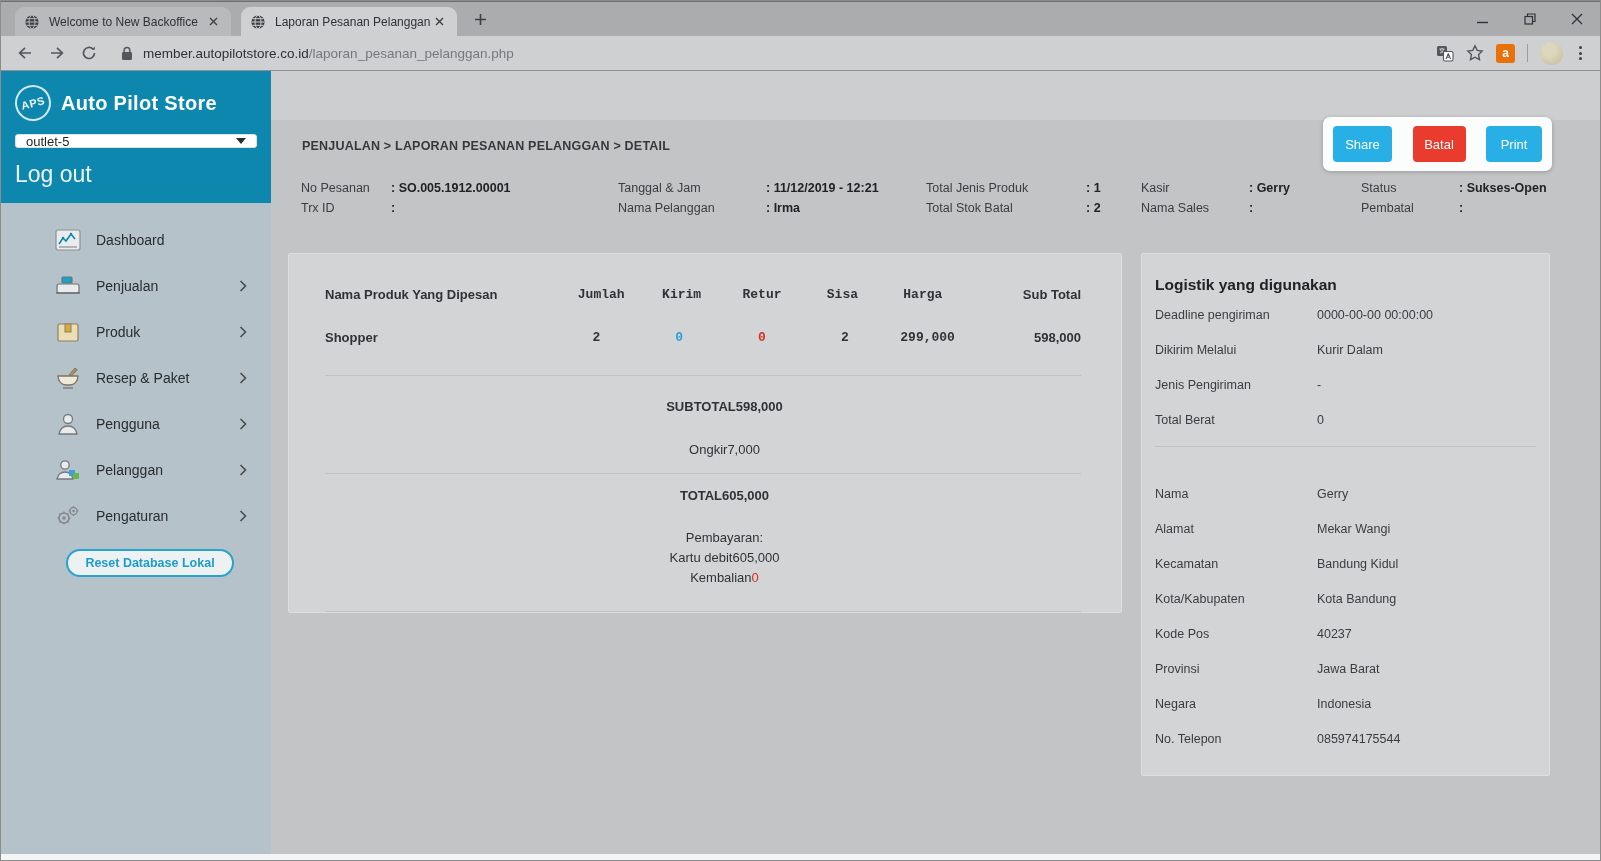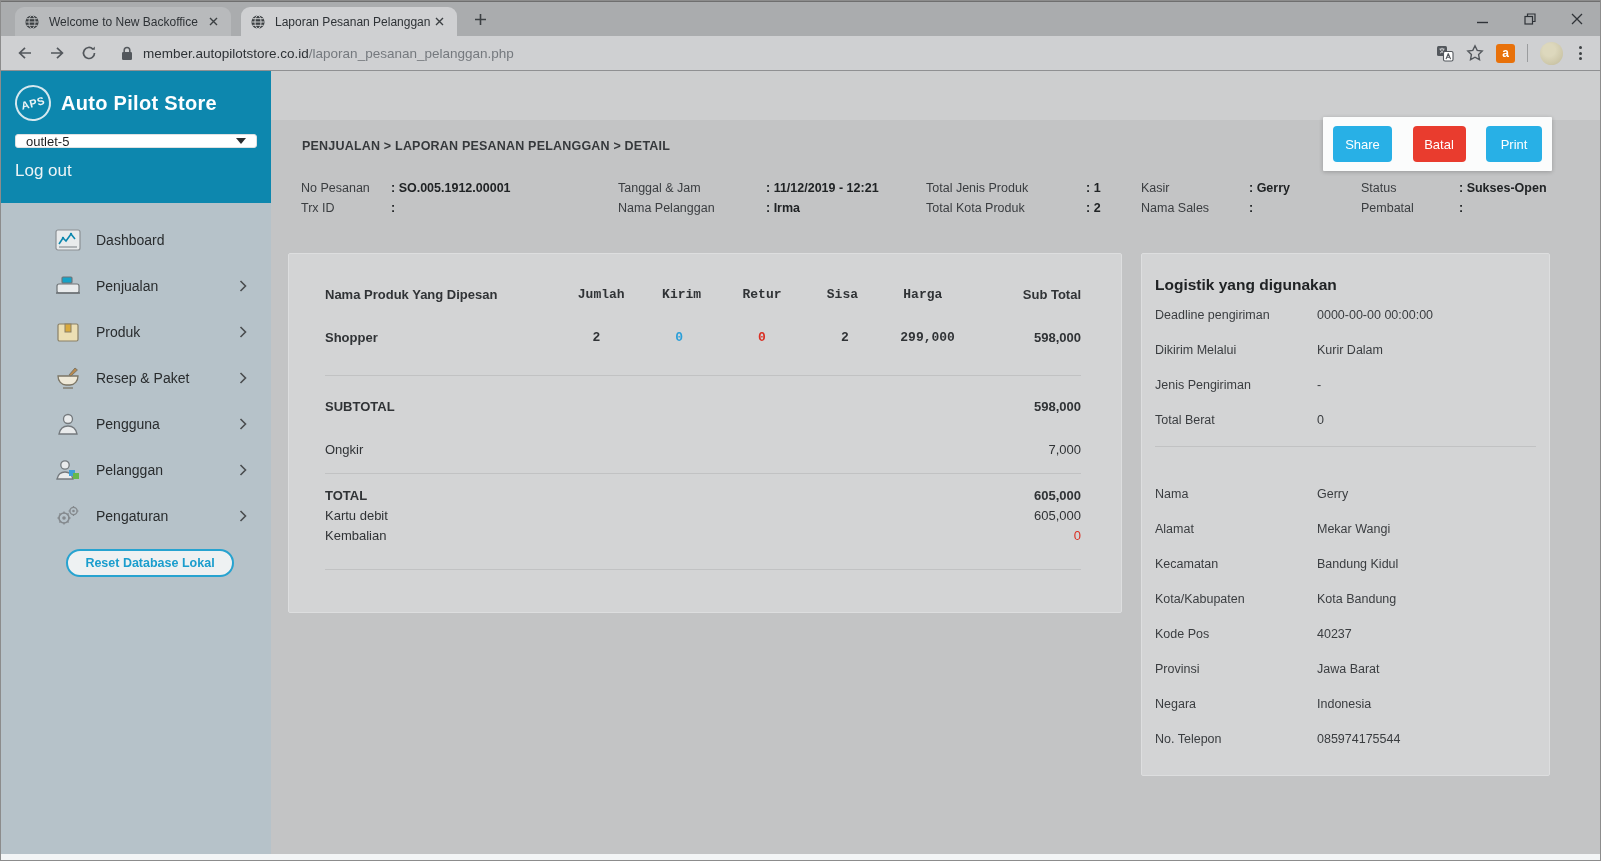--- a/index.html
+++ b/index.html
@@ -45,40 +45,40 @@
   .sidebar-top { background:#0d87ae; padding:14px 14px 0; height:132px; }
   .brand-row { display:flex; align-items:center; gap:10px; }
   .logo-circle { width:36px; height:36px; border:2px solid rgba(235,243,246,.9); border-radius:50%;
                  color:#eef4f6; font-size:11px; font-weight:bold; display:flex; align-items:center;
                  justify-content:center; transform:rotate(-14deg); letter-spacing:.5px; }
   .brand-name { color:#fdfeff; font-size:20px; font-weight:bold; letter-spacing:.3px; }
   .outlet-select { margin-top:13px; height:14px; background:#ffffff; border:1px solid #dfe1e2; border-radius:3px;
                    display:flex; align-items:center; justify-content:space-between; padding:0 10px;
                    font-size:13px; color:#1e2022; }
   .caret-down { width:0; height:0; border-left:5px solid transparent; border-right:5px solid transparent; border-top:6px solid #2a2d2f; }
-  .logout { margin-top:13px; color:#eef4f6; font-size:17px; }
+  .logout { margin-top:13px; color:#eef4f6; font-size:23px; }
 
   .sidebar-menu { flex:1; padding-top:14px;margin-left:28px; }
   .menu-item { height:46px; display:flex; align-items:center; padding:0 24px; }
   .menu-icon { width:30px; display:flex; justify-content:center; }
   .menu-label { margin-left:13px; font-size:14px; color:#292c2e; }
   .menu-chevron { margin-left:auto; }
   .reset-btn { display:block; margin:10px auto 0; background:#eef1f2; border:2px solid #27a3d0; color:#1a9dcd;
                font-weight:bold; font-size:12.5px; border-radius:14px; padding:5px 17px;
                font-family:"Liberation Sans",sans-serif; }
 
   
   .main { flex:1; position:relative; background:#c3c4c5; }
   .band-top { position:absolute; top:0; left:0; right:0; height:49px; background:#cdcecf; }
 
   .breadcrumb { position:absolute; top:68px; left:31px; font-size:12.5px; font-weight:bold;
                 color:#36393c; letter-spacing:.2px; }
 
   .actions-panel { position:absolute; left:1052px; top:46px; width:229px; height:54px; background:#fbfcfc;
-                   border-radius:1px; box-shadow:0 1px 4px rgba(0,0,0,.22); display:flex; align-items:center;
+                   border-radius:7px; box-shadow:0 1px 4px rgba(0,0,0,.22); display:flex; align-items:center;
                    justify-content:space-between; padding:0 10px; }
   .btn { height:36px; border:none; border-radius:4px; color:#fff; font-size:13px; font-family:"Liberation Sans",sans-serif; }
   .btn-share { width:59px; background:#28b0e6; }
   .btn-batal { width:53px; background:#e93c2e; }
   .btn-print { width:56px; background:#28b0e6; }
 
   .info-row { position:absolute; top:107px; left:0; right:0; font-size:12.5px; color:#3a3d40; }
   .info-col { position:absolute; top:0; }
   .info-line { display:flex; height:20px; align-items:center; white-space:nowrap; }
   .info-lbl { flex:0 0 auto; }
@@ -94,21 +94,21 @@
   .thead, .trow { display:flex; align-items:center; font-weight:bold; }
   .thead { margin-top:33px;gap:12px; }
   .trow  { margin-top:28px; }
   .col-name { flex:0 0 230px; text-align:left; }
   .col-n { flex:1; text-align:center;font-family:Liberation Mono, monospace; }
   .col-sub { flex:0 0 112px; text-align:right; }
   .v-kirim { color:#2b9fd9; }
   .v-retur { color:#da2f23; }
   .hr { border-top:1px solid #c1c2c3; }
   .hr1 { margin-top:30px; } .hr2 { margin-top:16px; } .hr3 { margin-top:26px; }
-  .srow { display:flex; justify-content:space-between; align-items:center; }
+  .srow { display:flex; justify-content:center; align-items:center;margin-left:43px; }
   .srow.bold { font-weight:bold; }
   .m23{margin-top:23px;} .m28{margin-top:28px;} .m14{margin-top:14px;} .m27{margin-top:27px;} .m5{margin-top:5px;}
   .v-red { color:#da2f23; }
 
   .card-logistics { left:870px; top:182px; width:409px; height:523px; padding:0 13px; font-size:12.5px; color:#3a3d40; }
   .log-title { margin-top:22px; font-size:15.5px; font-weight:bold; color:#202325; }
   .lrow { display:flex; margin-top:21px; align-items:center; }
   .lrow.first { margin-top:14px; }
   .lrow.addr-first { margin-top:40px; }
   .llbl { flex:0 0 162px; }
@@ -385,21 +385,21 @@
               <span class="info-lbl">Nama Pelanggan</span>
               <span class="info-val">: Irma</span>
             </div>
         </div>
         <div class="info-col c3">
           <div class="info-line">
               <span class="info-lbl">Total Jenis Produk</span>
               <span class="info-val">: 1</span>
             </div>
           <div class="info-line">
-              <span class="info-lbl">Total Kota Produk</span>
+              <span class="info-lbl">Total Stok Batal</span>
               <span class="info-val">: 2</span>
             </div>
         </div>
         <div class="info-col c4">
           <div class="info-line">
               <span class="info-lbl">Kasir</span>
               <span class="info-val">: Gerry</span>
             </div>
           <div class="info-line">
               <span class="info-lbl">Nama Sales</span>
@@ -444,20 +444,23 @@
         </div>
         <div class="srow m28">
           <span>Ongkir</span>
           <span>7,000</span>
         </div>
         <div class="hr hr2"></div>
         <div class="srow bold m14">
           <span>TOTAL</span>
           <span>605,000</span>
         </div>
+        <div class="srow m27">
+          <span>Pembayaran:</span>
+        </div>
         <div class="srow m5">
           <span>Kartu debit</span>
           <span>605,000</span>
         </div>
         <div class="srow m5">
           <span>Kembalian</span>
           <span class="v-red">0</span>
         </div>
         <div class="hr hr3"></div>
       </div>

